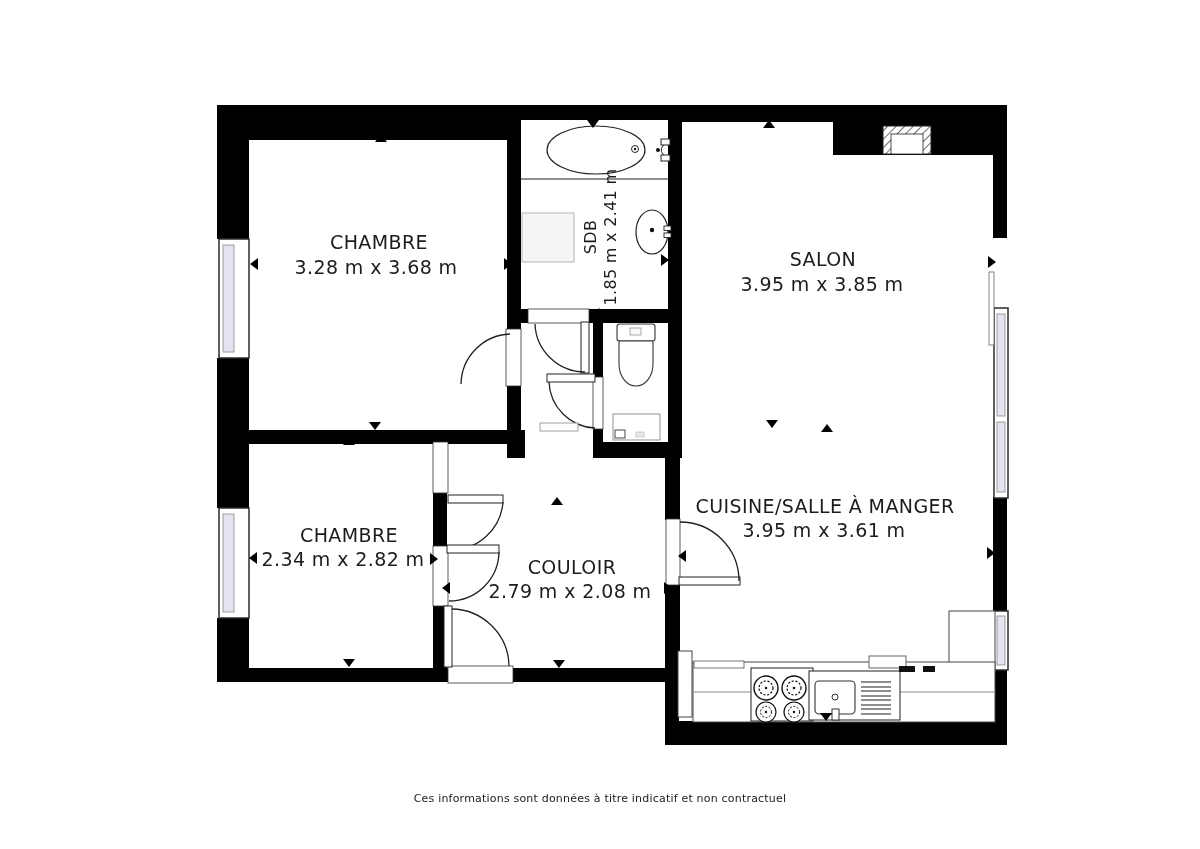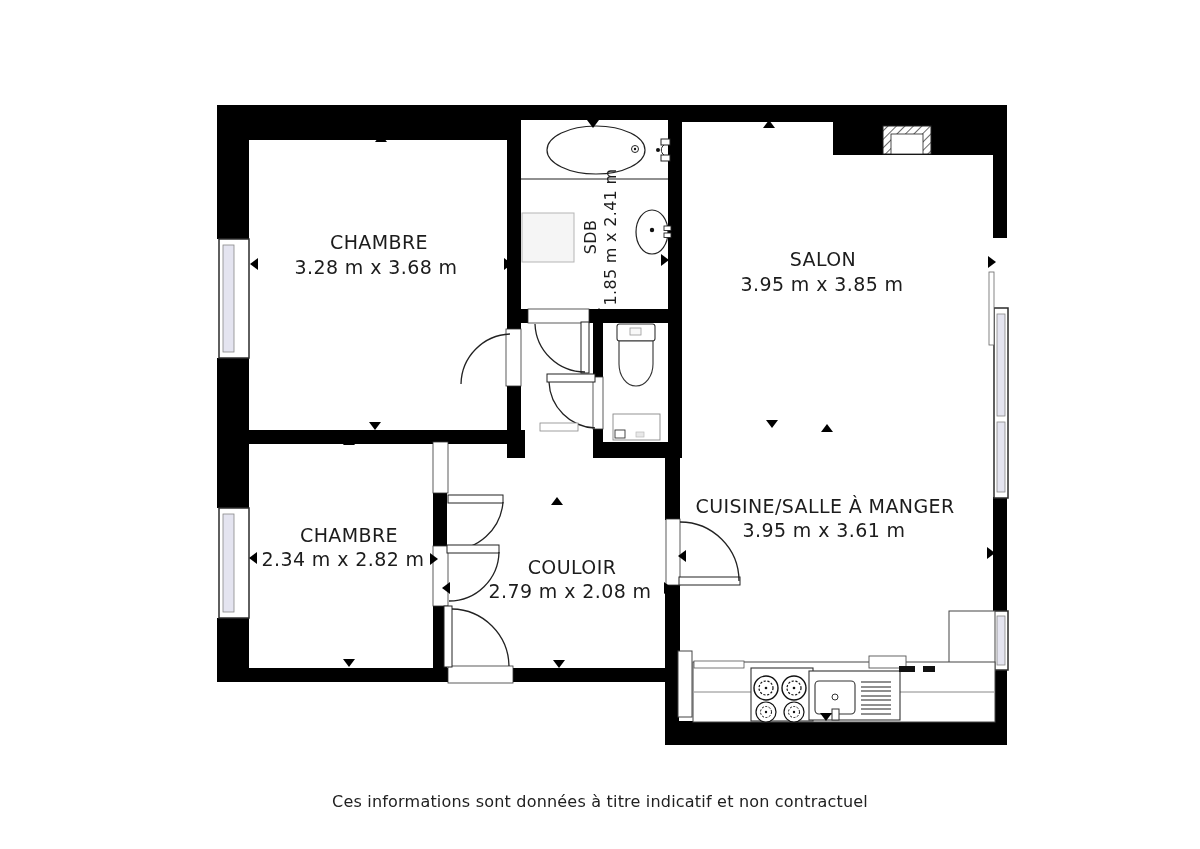--- a/index.html
+++ b/index.html
@@ -4,21 +4,21 @@
 <style>
   html,body{margin:0;padding:0;background:#ffffff;}
   body{width:1200px;height:849px;position:relative;font-family:"DejaVu Sans","Liberation Sans",sans-serif;}
   .plan-wrap{position:absolute;left:0;top:0;width:1200px;height:849px;padding-left:12px;}
   svg{display:block;}
   text{fill:#1c1c1c;letter-spacing:0.4px;}
   .room-name{font-size:19px;}
   .room-dims{font-size:19px;}
   .sdb-text{font-size:16px;letter-spacing:0.3px;}
   .footer{position:absolute;left:0;top:792px;width:1200px;text-align:center;
-          font-size:16px;font-weight:500;color:#212121;letter-spacing:0.2px;}
+          font-size:11px;font-weight:500;color:#212121;letter-spacing:0.2px;}
 </style>
 </head>
 <body>
 
 <div class="plan-wrap">
 <svg width="1200" height="849" viewBox="0 0 1200 849">
   <defs>
     <pattern id="hatch" patternUnits="userSpaceOnUse" width="6" height="6" patternTransform="rotate(45)">
       <rect width="6" height="6" fill="#ffffff"></rect>
       <line x1="0" y1="0" x2="0" y2="6" stroke="#444444" stroke-width="1.6"></line>

